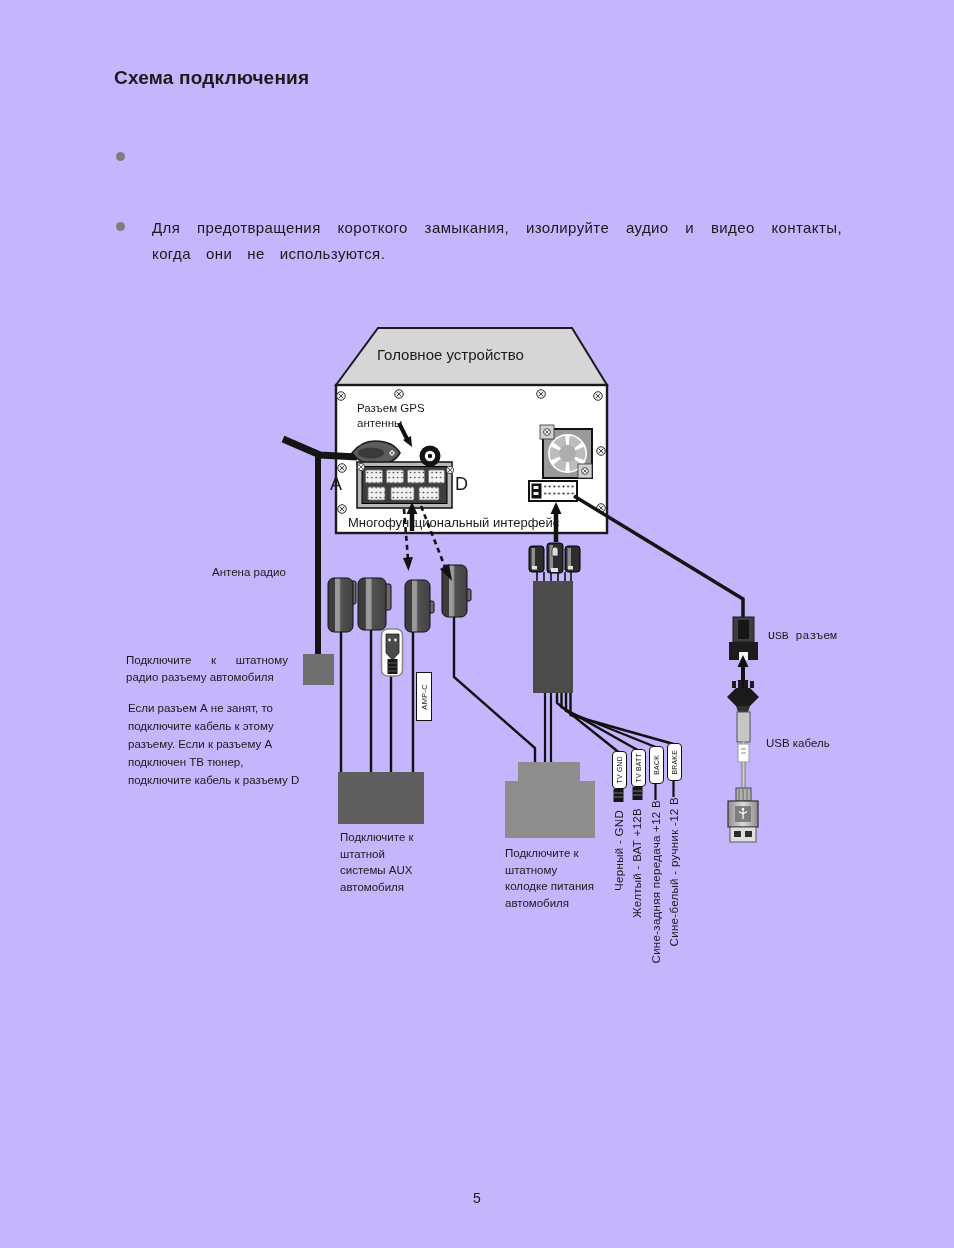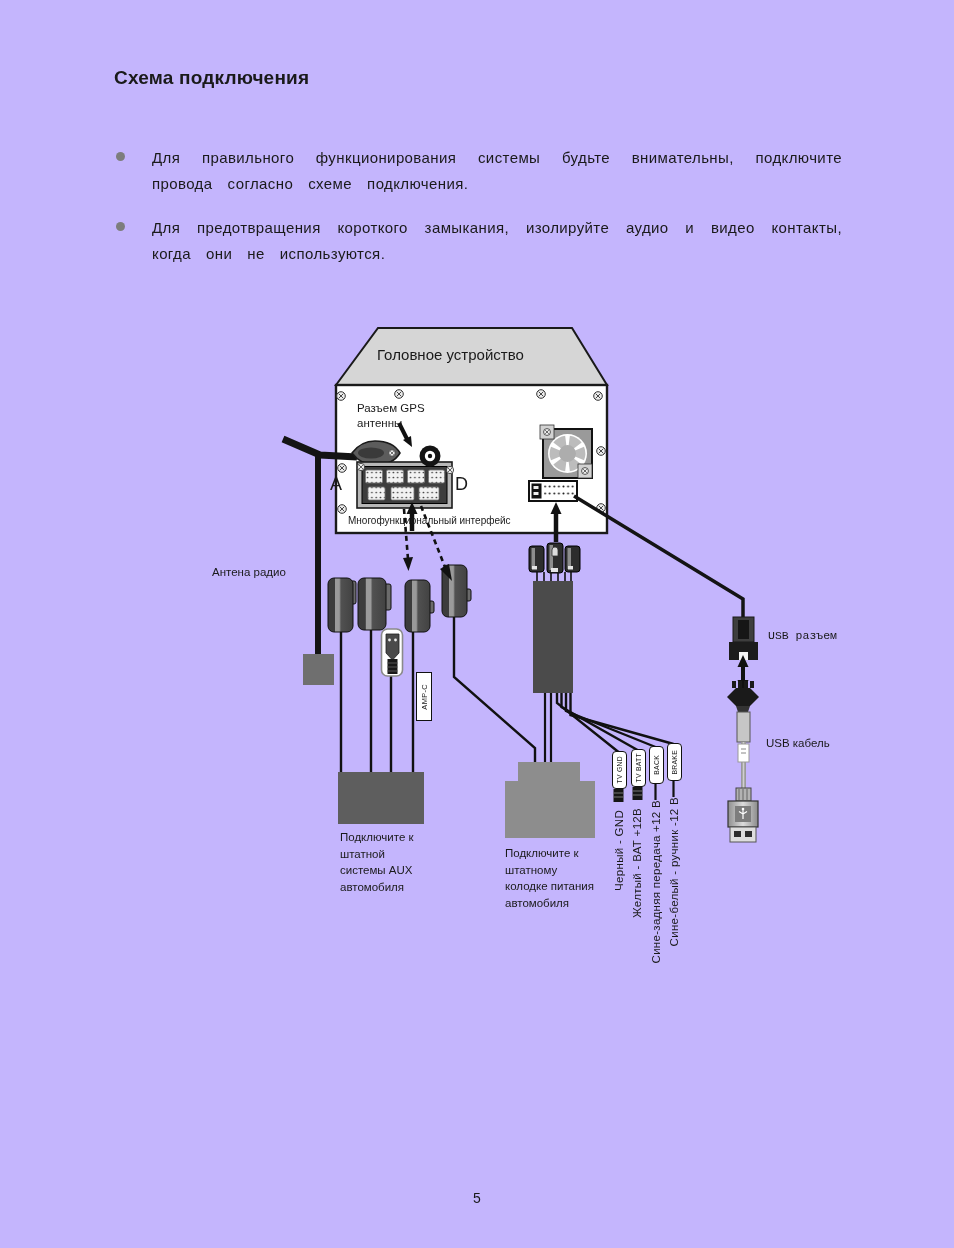--- a/index.html
+++ b/index.html
@@ -6,21 +6,21 @@
   #page{position:relative;width:954px;height:1248px;background:#c4b5fd;margin:0 auto;
         font-family:"Liberation Sans",sans-serif;color:#1a1a1a;overflow:hidden;}
   .t{position:absolute;color:#1a1a1a;}
   #title{left:114px;top:67px;font-size:19px;font-weight:700;letter-spacing:.2px;}
   .bullet-dot{position:absolute;width:9px;height:9px;border-radius:50%;background:#7d7d7d;}
   .bullet-text{position:absolute;left:152px;width:690px;font-size:15px;line-height:25.5px;
                text-align:justify;word-spacing:10.5px;letter-spacing:.4px;}
   #hu-label{left:377px;top:346px;width:190px;text-align:left;font-size:15px;}
   #gps-label{left:357px;top:401px;width:84px;font-size:11.5px;line-height:15px;}
   .slot-letter{font-size:18px;}
-  #iface-label{left:348px;top:515px;font-size:10px;}
+  #iface-label{left:348px;top:515px;font-size:13px;}
   #antenna-label{left:212px;top:566px;font-size:11.5px;}
   #radio-note{left:126px;top:652px;width:162px;font-size:11.5px;line-height:16.5px;
               text-align:justify;}
   #slot-note{left:128px;top:699px;width:178px;font-size:11.5px;line-height:18px;}
   #aux-note{left:340px;top:829px;width:82px;font-size:11.5px;line-height:16.5px;}
   #power-note{left:505px;top:845px;width:94px;font-size:11.5px;line-height:16.5px;}
   #usb-plug-label{left:768px;top:629px;font-size:11.5px;font-family:Liberation Mono, monospace;}
   #usb-cable-label{left:766px;top:737px;font-size:11.5px;text-align:right;}
   .vt{writing-mode:vertical-rl;transform:rotate(180deg);}
   .wire-tag{position:absolute;width:13px;height:36px;background:#fff;border:1.2px solid #111;
@@ -244,30 +244,31 @@
       <path d="M404,509 L408,559" stroke="#111" stroke-width="2.6" stroke-dasharray="5,4" fill="none"></path>
       <polygon points="403,558 413,557 408.5,571"></polygon>
       <path d="M421,506 L445,567" stroke="#111" stroke-width="2.6" stroke-dasharray="5,4" fill="none"></path>
       <polygon points="440,569 449,564 452,581"></polygon>
     </g>
   </svg>
 
   <div class="t" id="title">Схема подключения</div>
 
   <div class="bullet-dot" style="left:116px;top:152px;"></div>
-  <div class="bullet-text t" style="top:145px;">Для правильного функционирования системы будьте внимательны, подключите провода согласно схеме подключения.</div>
   <div class="bullet-dot" style="left:116px;top:222px;"></div>
   <div class="bullet-text t" style="top:215px;">Для предотвращения короткого замыкания, изолируйте аудио и видео контакты, когда они не используются.</div>
 
   <div class="t" id="hu-label">Головное устройство</div>
   <div class="t" id="gps-label">Разъем GPS антенны</div>
   <div class="t slot-letter" style="left:330px;top:474px;">А</div>
   <div class="t slot-letter" style="left:455px;top:474px;">D</div>
   <div class="t" id="iface-label">Многофункциональный интерфейс</div>
   <div class="t" id="antenna-label">Антена радио</div>
+  <div class="t" id="radio-note">Подключите к штатному радио разъему автомобиля</div>
+  <div class="t" id="slot-note">Если разъем А не занят, то подключите кабель к этому разъему. Если к разъему А подключен ТВ тюнер, подключите кабель к разъему D</div>
   <div class="t" id="aux-note">Подключите к штатной системы AUX автомобиля</div>
   <div class="t" id="power-note">Подключите к штатному колодке питания автомобиля</div>
   <div id="amp-tag">
       <span class="vt">AMP-C</span>
     </div>
   <div class="t" id="usb-plug-label">USB разъем</div>
   <div class="t" id="usb-cable-label">USB кабель</div>
 
   <div class="wire-tag" style="left:612px;top:751px;">
       <span class="vt">TV GND</span>

